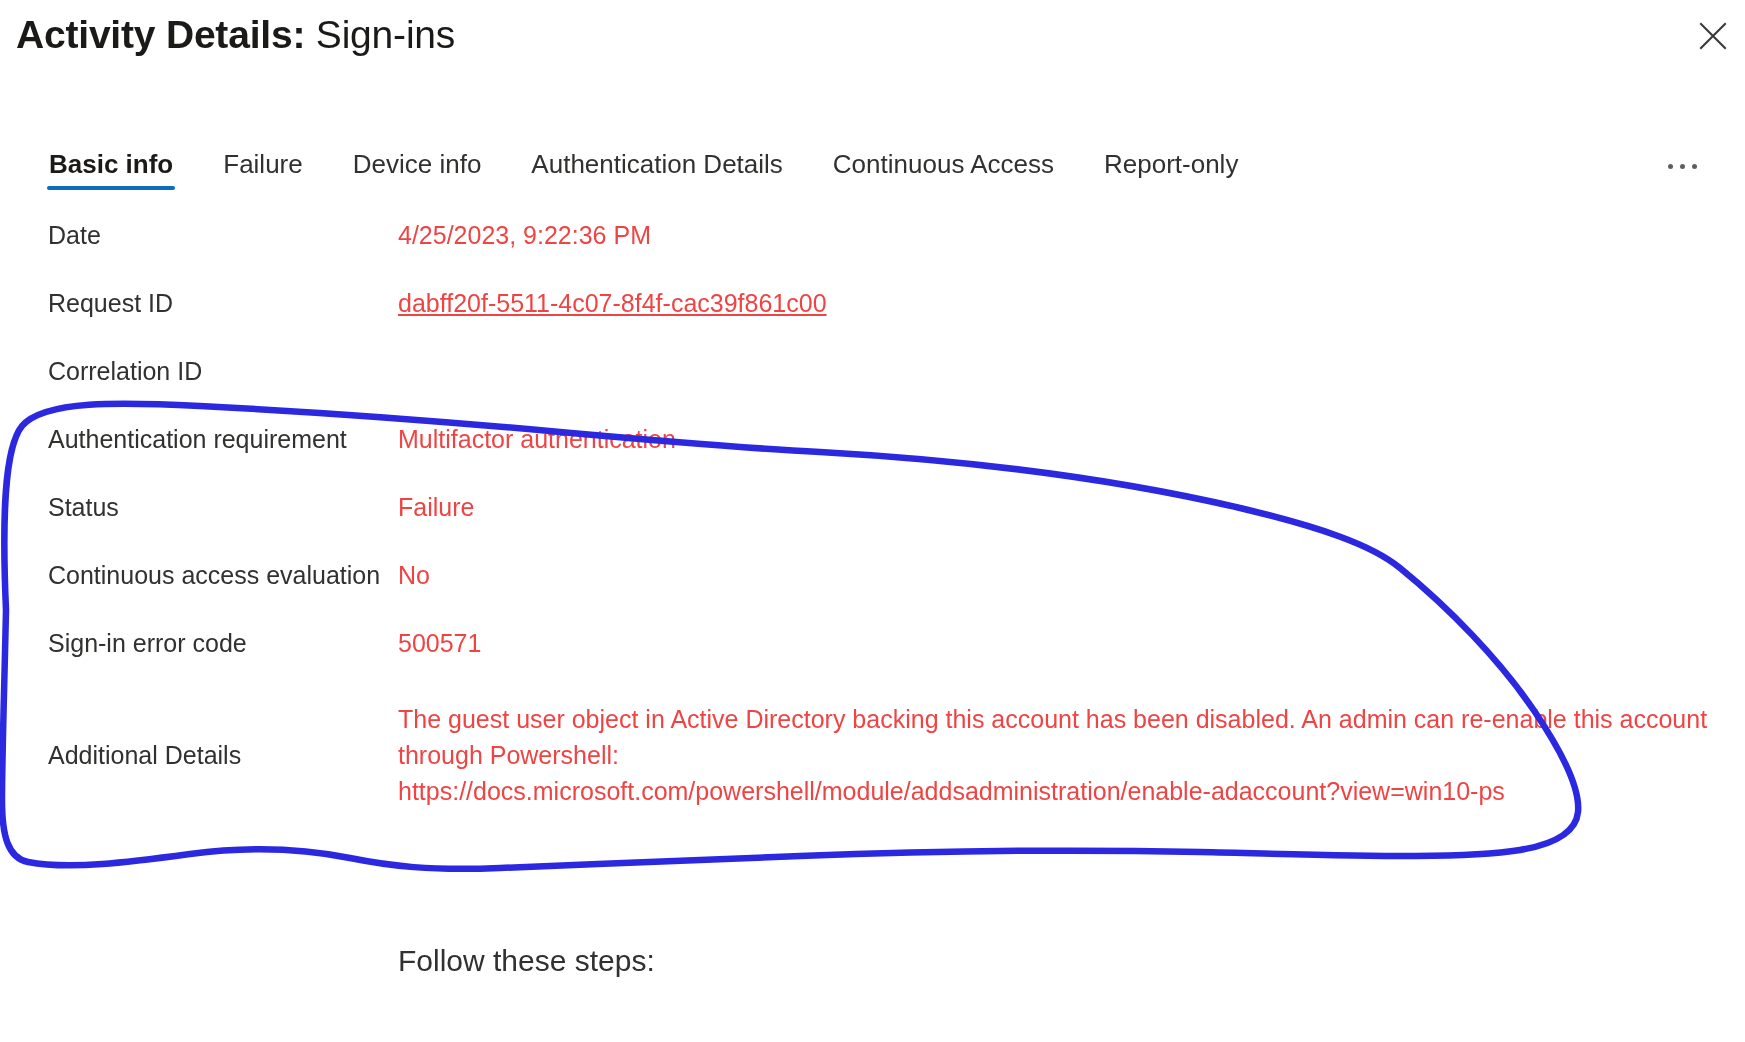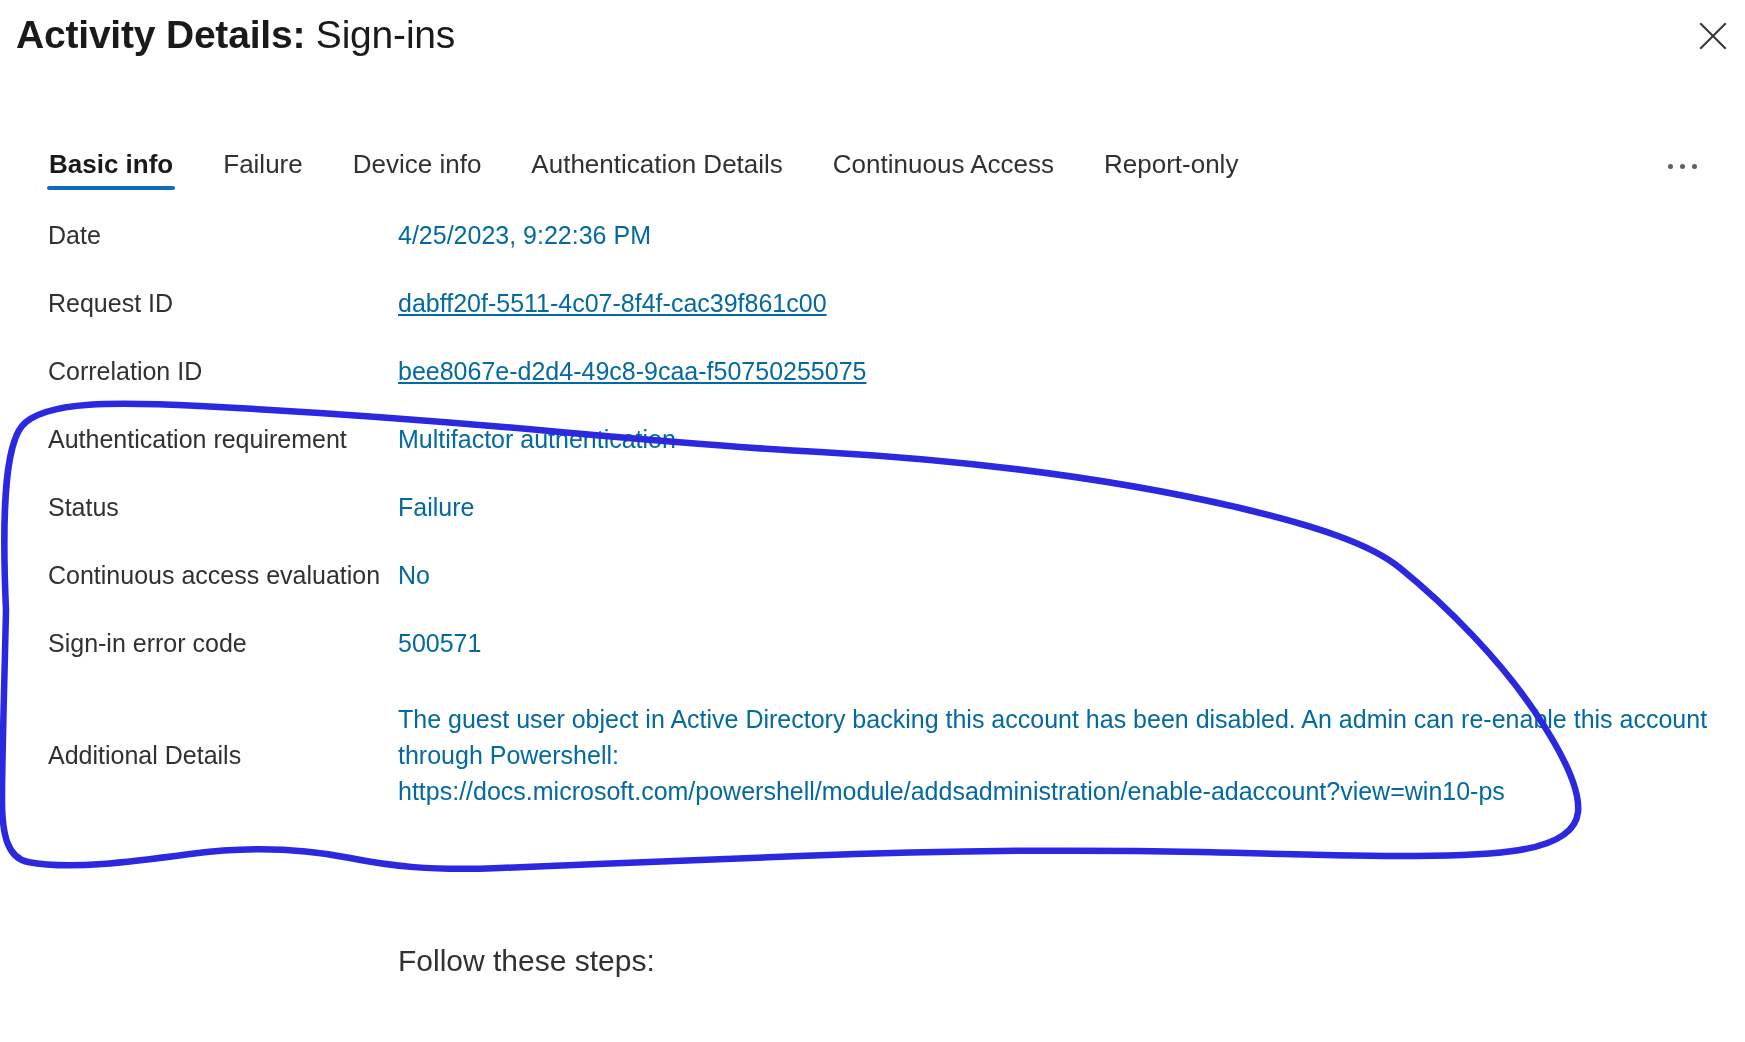--- a/index.html
+++ b/index.html
@@ -139,21 +139,21 @@
     font-size: 25px;
     line-height: 34px;
     color: #323130;
     font-weight: 400;
     white-space: nowrap;
   }
   .row .value {
     flex: 1 1 auto;
     font-size: 25px;
     line-height: 34px;
-    color: #0369a1;
+    color: #ef4444;
     font-weight: 400;
     padding-right: 24px;
     white-space: pre-wrap;
     word-break: break-word;
   }
   .row.mono-value .value { white-space: nowrap; text-decoration: underline; }
 
   .row.tall { min-height: 122px; align-items: center; }
   .row.tall .value { line-height: 36px; white-space: pre-line; }
 
@@ -217,21 +217,20 @@
       <div class="value">4/25/2023, 9:22:36 PM</div>
     </div>
 
     <div class="row mono-value">
       <div class="label">Request ID</div>
       <div class="value">dabff20f-5511-4c07-8f4f-cac39f861c00</div>
     </div>
 
     <div class="row mono-value">
       <div class="label">Correlation ID</div>
-      <div class="value">bee8067e-d2d4-49c8-9caa-f50750255075</div>
     </div>
 
     <div class="row">
       <div class="label">Authentication requirement</div>
       <div class="value">Multifactor authentication</div>
     </div>
 
     <div class="row">
       <div class="label">Status</div>
       <div class="value">Failure</div>

